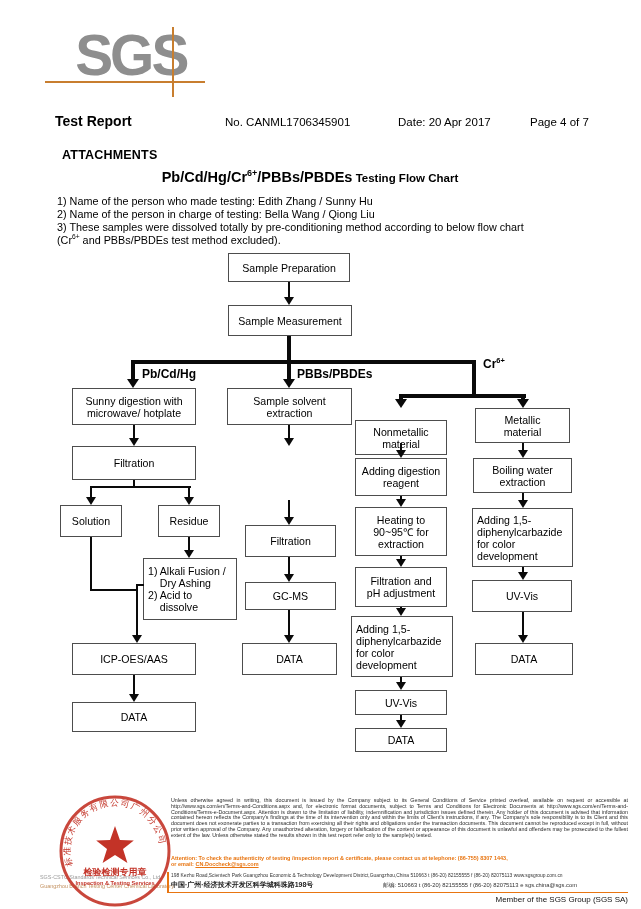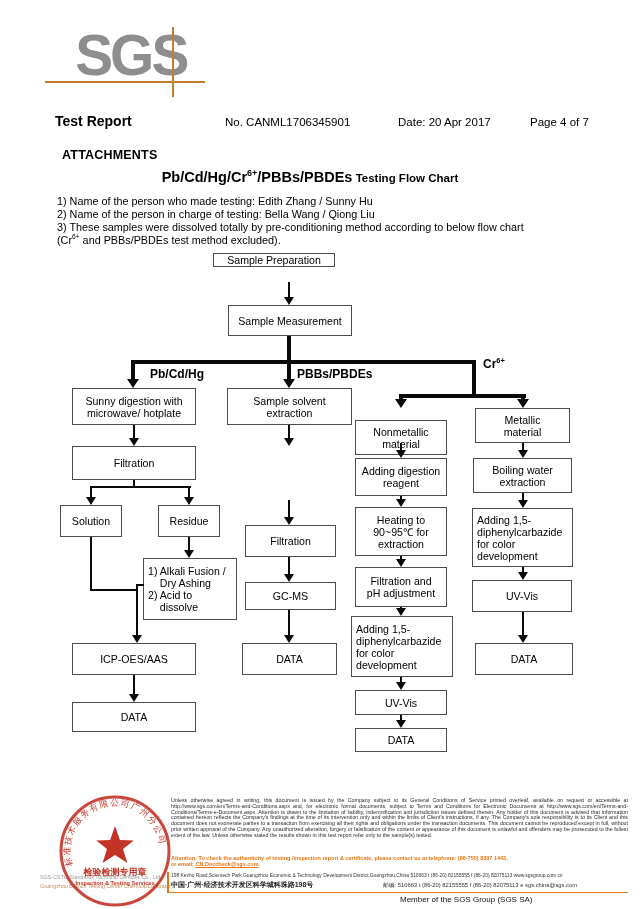--- a/index.html
+++ b/index.html
@@ -33,21 +33,21 @@
   
   .legal{position:absolute;left:171px;top:798px;width:457px;font-size:5.3px;line-height:5.75px;
          text-align:justify;color:#2a2a2a;}
   .attention{position:absolute;left:171px;top:855px;width:457px;font-size:5.5px;line-height:6.2px;
          font-weight:bold;color:#e87511;}
   .attention .u{text-decoration:underline;}
   .addr1{position:absolute;left:171px;top:873px;width:457px;font-size:4.9px;color:#333;white-space:nowrap;}
   .addr2l{position:absolute;left:171px;top:880px;font-size:7px;font-weight:bold;color:#222;}
   .addr2r{position:absolute;left:383px;top:881px;font-size:5.8px;color:#333;white-space:nowrap;}
   .obar{position:absolute;background:#e87511;}
-  .member{position:absolute;left:400px;top:895px;width:228px;font-size:8px;color:#111;}
+  .member{position:absolute;left:400px;top:895px;width:228px;text-align:right;font-size:8px;color:#111;}
   .company{position:absolute;left:40px;font-size:5.4px;color:#9a9a9a;white-space:nowrap;}
   .company.l2{color:#c2905f;}
   .stamp{position:absolute;left:56px;top:793px;pointer-events:none;}
 </style>
 </head>
 <body>
 
 <div id="page">
 
   <div class="logo">SGS</div>
@@ -60,25 +60,25 @@
   <div class="hmeta" style="left:530px">Page 4 of 7</div>
   <div class="attachments">ATTACHMENTS</div>
 
   <div class="chart-title"><span>Pb/Cd/Hg/Cr</span><sup>6+</sup><span>/PBBs/PBDEs</span><span class="suffix"> Testing Flow Chart</span></div>
 
   <div class="notes"><span>1) Name of the person who made testing: Edith Zhang / Sunny Hu</span>
 <span>2) Name of the person in charge of testing: Bella Wang / Qiong Liu</span>
 <span>3) These samples were dissolved totally by pre-conditioning method according to below flow chart</span>
 <span><span> (Cr</span><sup>6+</sup><span> and PBBs/PBDEs test method excluded).</span></span></div>
 
-  <div class="blabel" style="left:150px;top:367px">Pb/Cd/Hg</div>
+  <div class="blabel" style="left:142px;top:367px">Pb/Cd/Hg</div>
   <div class="blabel" style="left:297px;top:367px">PBBs/PBDEs</div>
   <div class="blabel" style="left:483px;top:357px"><span>Cr</span><sup>6+</sup></div>
 
-  <div class="fbox" style="left:213px;top:253px;width:122px;height:14px"><span>Sample Preparation</span></div>
+  <div class="fbox" style="left:228px;top:253px;width:122px;height:29px"><span>Sample Preparation</span></div>
   <div class="fbox" style="left:228px;top:305px;width:124px;height:31px"><span>Sample Measurement</span></div>
 
   <div class="fbox" style="left:72px;top:388px;width:124px;height:37px"><span>Sunny digestion with
 microwave/ hotplate</span></div>
   <div class="fbox" style="left:72px;top:446px;width:124px;height:34px"><span>Filtration</span></div>
   <div class="fbox" style="left:60px;top:505px;width:62px;height:32px"><span>Solution</span></div>
   <div class="fbox" style="left:158px;top:505px;width:62px;height:32px"><span>Residue</span></div>
   <div class="fbox left" style="left:143px;top:558px;width:94px;height:62px"><span>1) Alkali Fusion /
 &nbsp;&nbsp;&nbsp;&nbsp;Dry Ashing
 2) Acid to

